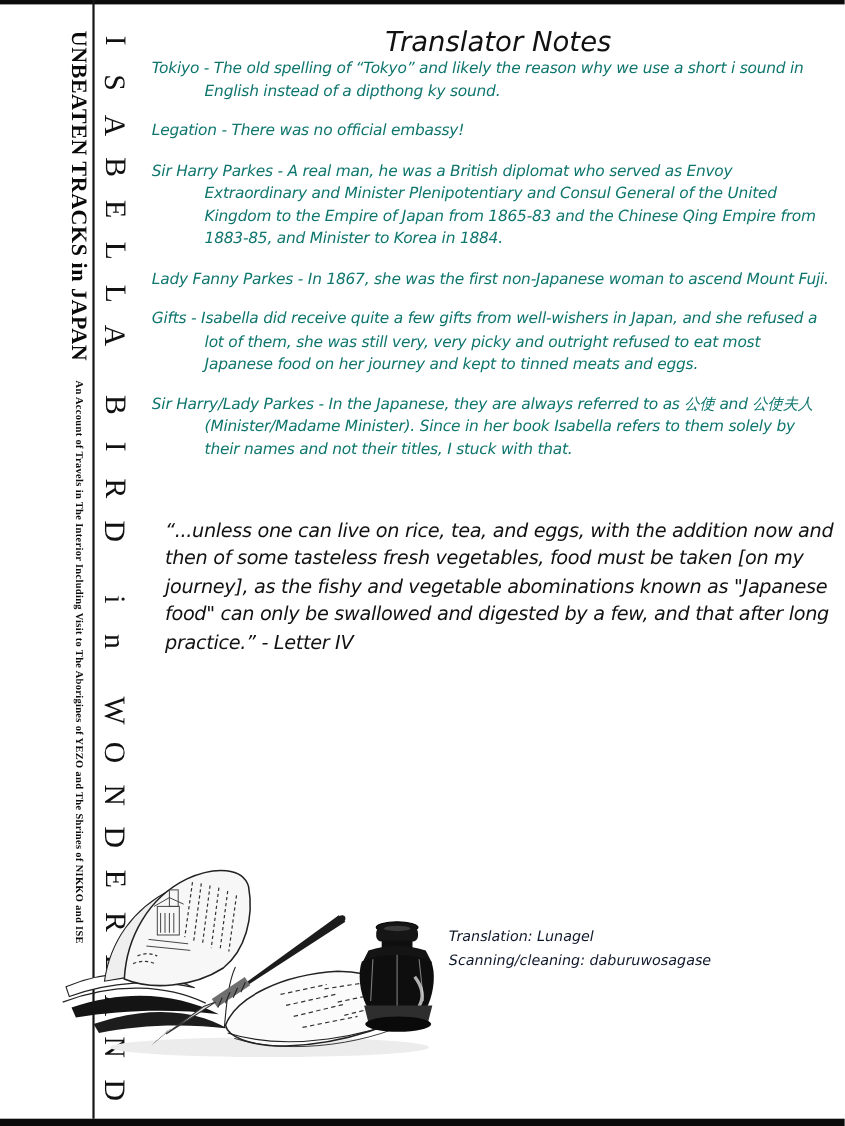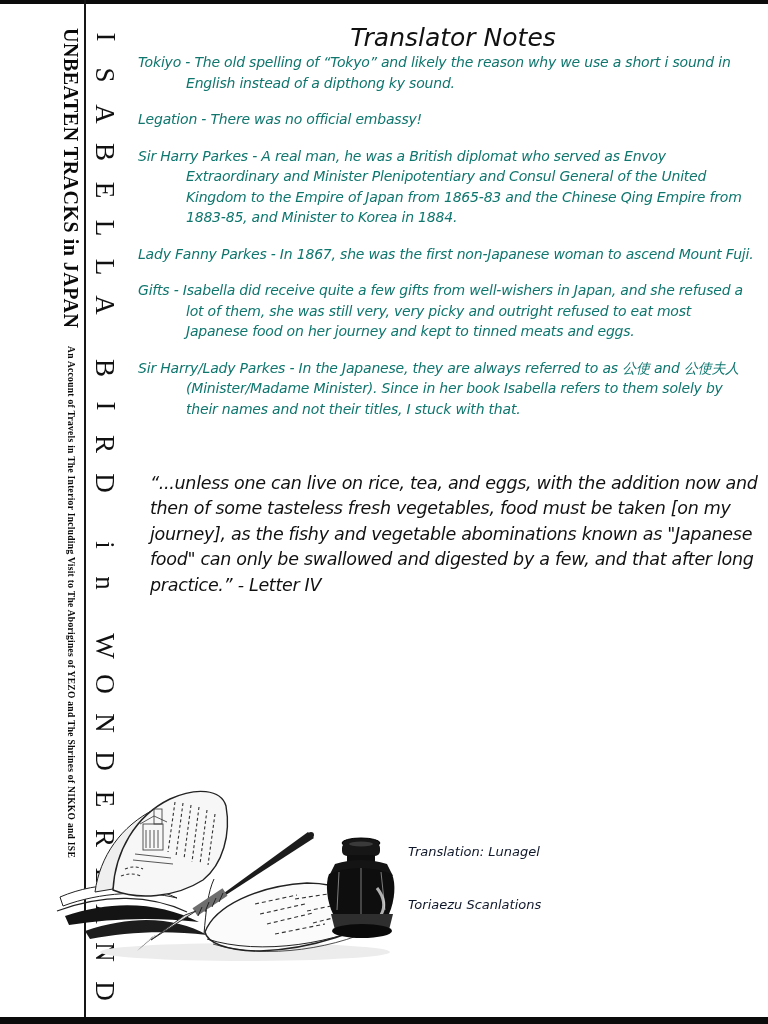--- a/index.html
+++ b/index.html
@@ -106,21 +106,21 @@
     <p class="note">Sir Harry Parkes - A real man, he was a British diplomat who served as Envoy Extraordinary and Minister Plenipotentiary and Consul General of the United Kingdom to the Empire of Japan from 1865-83 and the Chinese Qing Empire from 1883-85, and Minister to Korea in 1884.</p>
     <p class="note">Lady Fanny Parkes - In 1867, she was the first non-Japanese woman to ascend Mount Fuji.</p>
     <p class="note">Gifts - Isabella did receive quite a few gifts from well-wishers in Japan, and she refused a lot of them, she was still very, very picky and outright refused to eat most Japanese food on her journey and kept to tinned meats and eggs.</p>
     <p class="note">Sir Harry/Lady Parkes - In the Japanese, they are always referred to as 公使 and 公使夫人 (Minister/Madame Minister). Since in her book Isabella refers to them solely by their names and not their titles, I stuck with that.</p>
   </div>
 
 <p class="quote"><span>“...unless one can live on rice, tea, and eggs, with the addition now and then of some tasteless fresh vegetables, food must be taken [on my journey], as the fishy and vegetable abominations known as "Japanese food" can only be swallowed and digested by a few, and that after long practice.”</span> <span>- Letter IV</span></p>
 
 <div class="credits">
   <div>Translation: Lunagel</div>
-  <div class="group-line">Toriaezu Scanlations</div>
+  <div>Scanning/cleaning: daburuwosagase</div>
 </div>
 
 <svg class="journal-illustration" viewBox="0 0 348 198" xmlns="http://www.w3.org/2000/svg">
   <g>
 
     <ellipse cx="190" cy="180" rx="145" ry="9" fill="#ececec"></ellipse>
 
     <path d="M5,125 C45,108 88,110 122,126 C90,118 45,120 8,134 Z" fill="#ffffff" stroke="#222" stroke-width="1"></path>
     <path d="M2,139 C50,121 96,123 132,140" fill="none" stroke="#222" stroke-width="1.2"></path>
     <path d="M10,144 C60,127 106,131 144,150 C102,145 56,146 14,153 Z" fill="#141414"></path>

